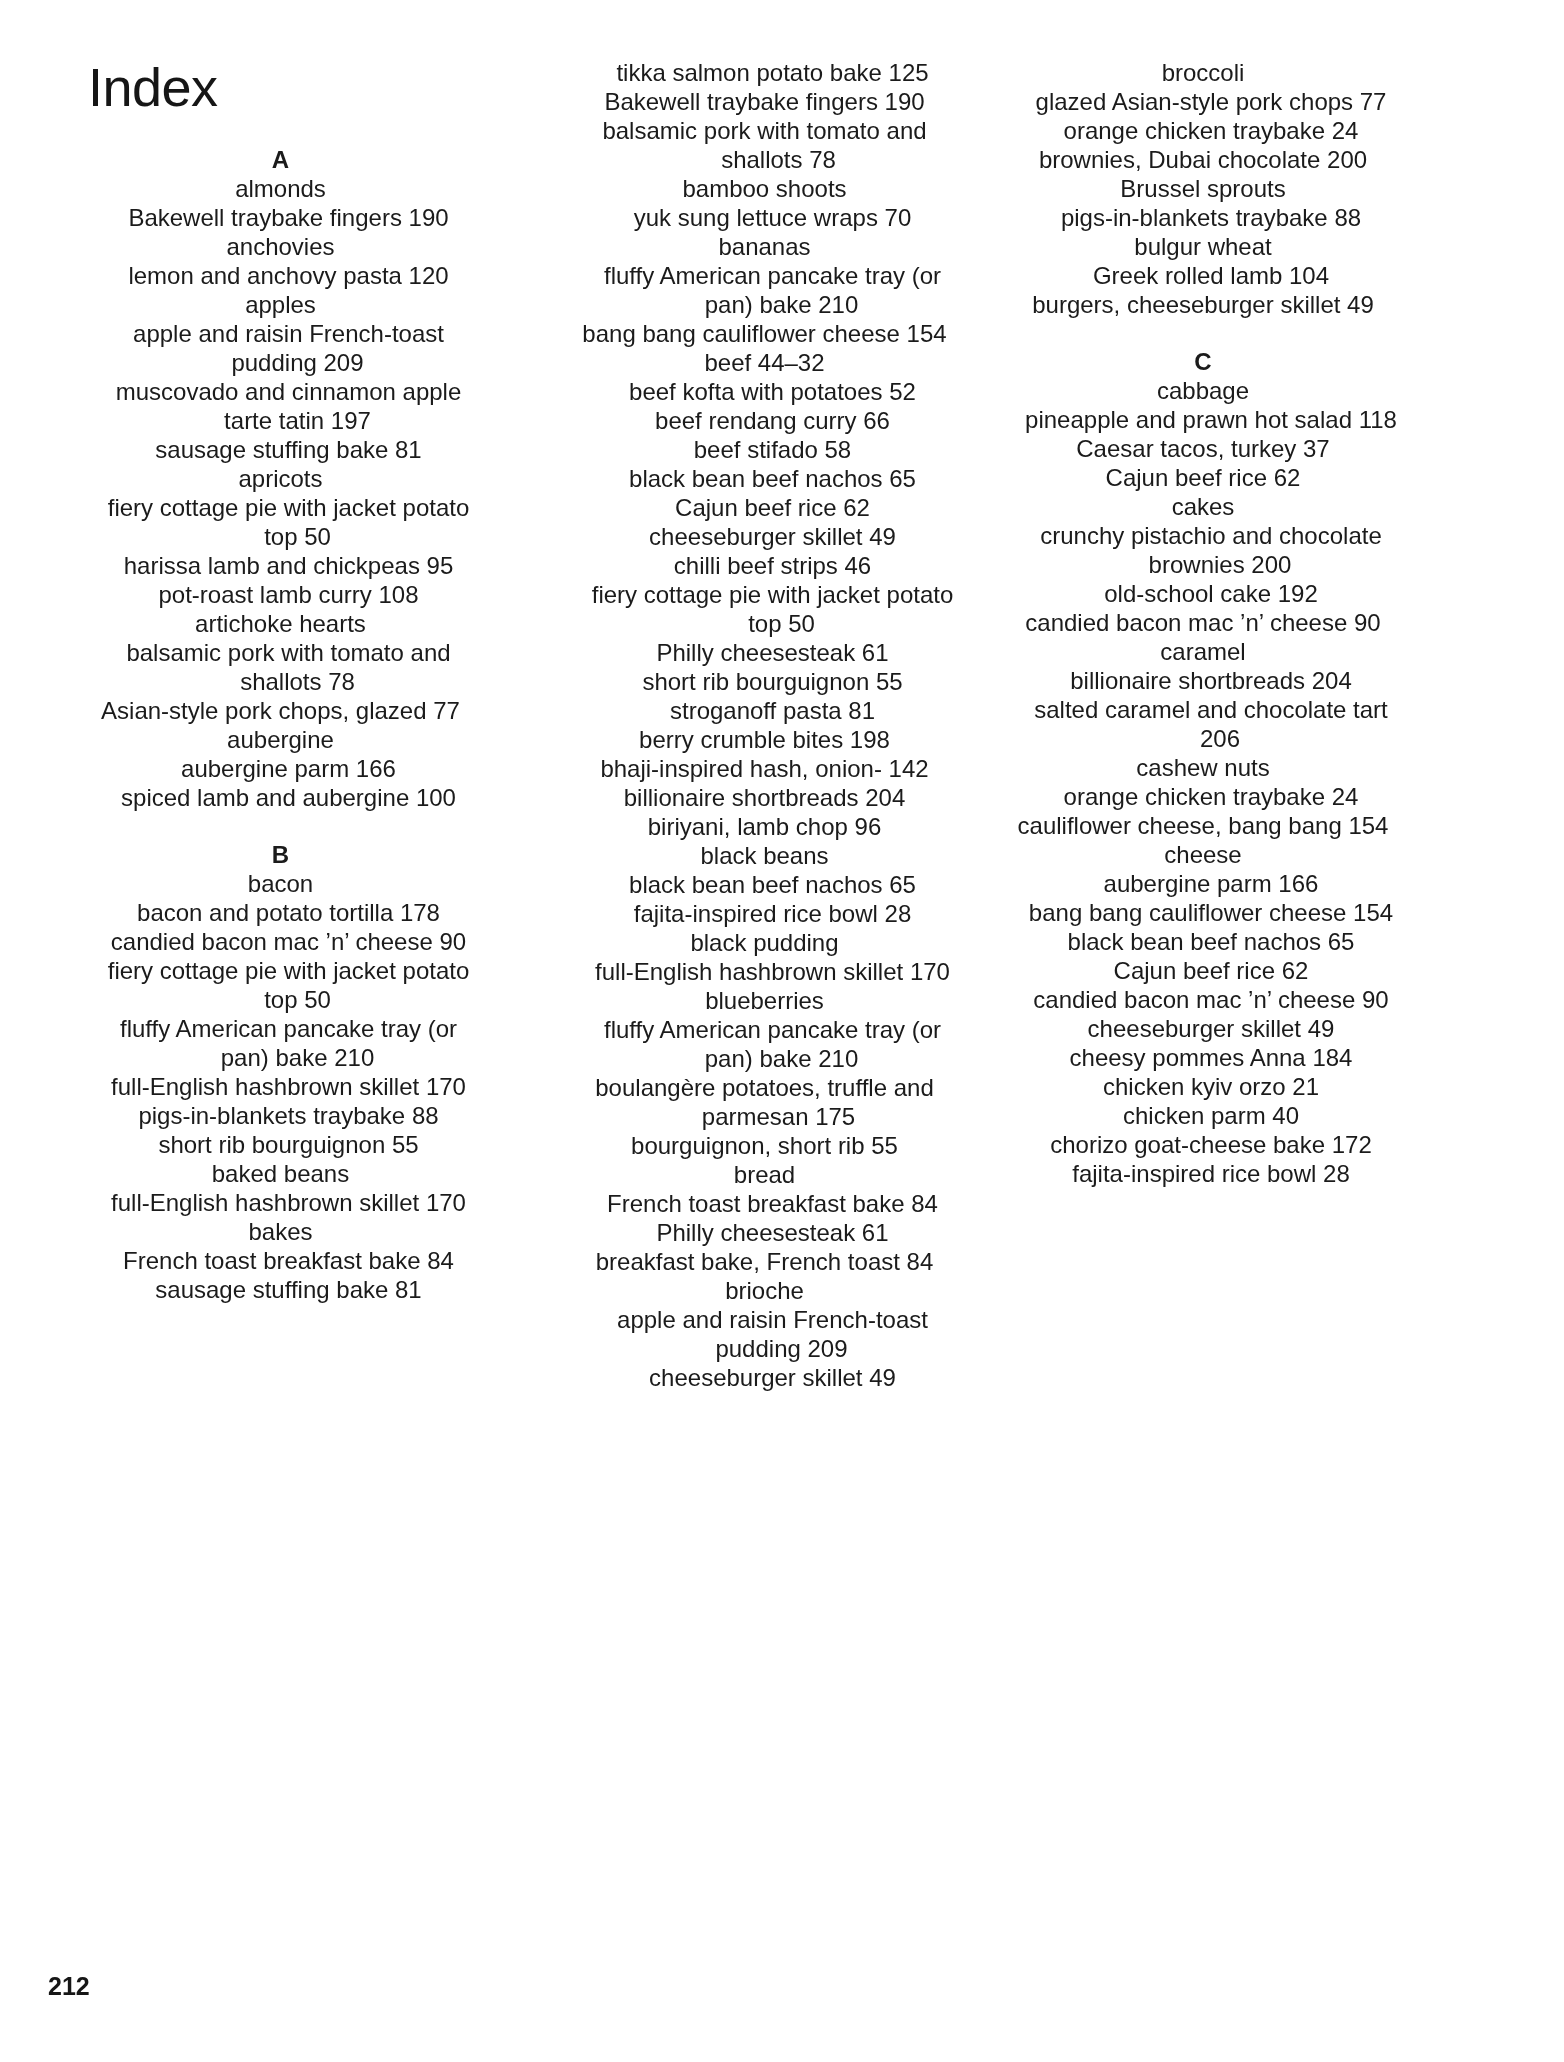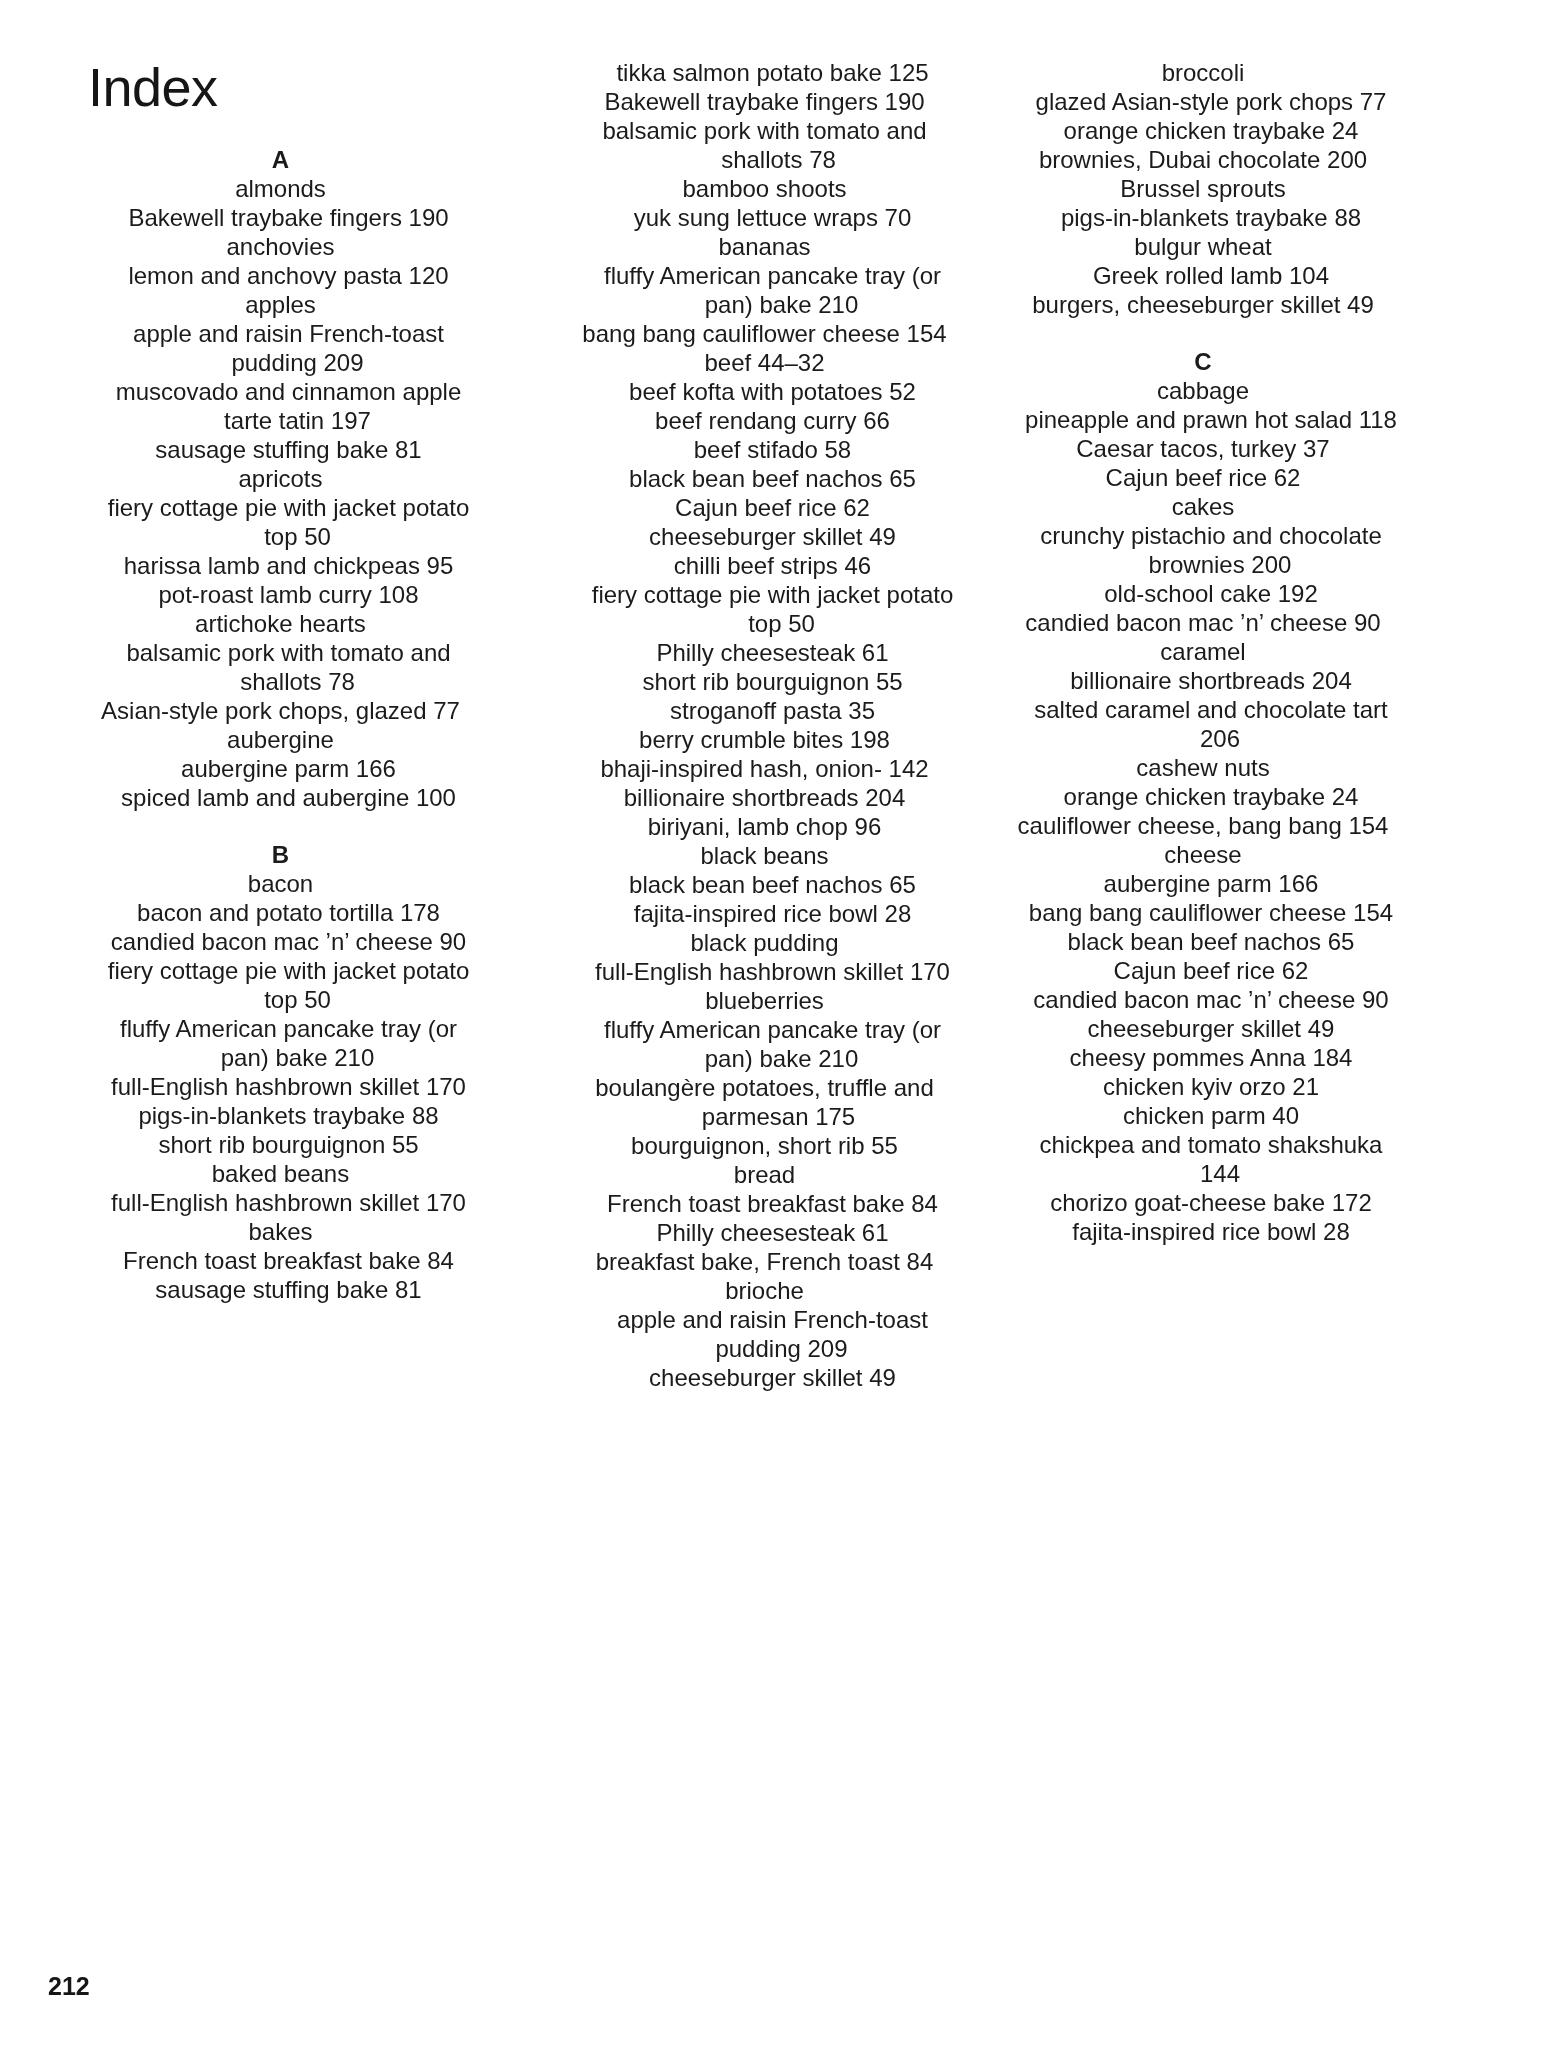--- a/index.html
+++ b/index.html
@@ -119,21 +119,21 @@
         <div class="entry sub">beef kofta with potatoes 52</div>
         <div class="entry sub">beef rendang curry 66</div>
         <div class="entry sub">beef stifado 58</div>
         <div class="entry sub">black bean beef nachos 65</div>
         <div class="entry sub">Cajun beef rice 62</div>
         <div class="entry sub">cheeseburger skillet 49</div>
         <div class="entry sub">chilli beef strips 46</div>
         <div class="entry sub">fiery cottage pie with jacket potato top 50</div>
         <div class="entry sub">Philly cheesesteak 61</div>
         <div class="entry sub">short rib bourguignon 55</div>
-        <div class="entry sub">stroganoff pasta 35</div>
+        <div class="entry sub">stroganoff pasta 81</div>
         <div class="entry head">berry crumble bites 198</div>
         <div class="entry head">bhaji-inspired hash, onion- 142</div>
         <div class="entry head">billionaire shortbreads 204</div>
         <div class="entry head">biriyani, lamb chop 96</div>
         <div class="entry head">black beans</div>
         <div class="entry sub">black bean beef nachos 65</div>
         <div class="entry sub">fajita-inspired rice bowl 28</div>
         <div class="entry head">black pudding</div>
         <div class="entry sub">full-English hashbrown skillet 170</div>
         <div class="entry head">blueberries</div>
@@ -178,20 +178,19 @@
         <div class="entry head">cheese</div>
         <div class="entry sub">aubergine parm 166</div>
         <div class="entry sub">bang bang cauliflower cheese 154</div>
         <div class="entry sub">black bean beef nachos 65</div>
         <div class="entry sub">Cajun beef rice 62</div>
         <div class="entry sub">candied bacon mac ’n’ cheese 90</div>
         <div class="entry sub">cheeseburger skillet 49</div>
         <div class="entry sub">cheesy pommes Anna 184</div>
         <div class="entry sub">chicken kyiv orzo 21</div>
         <div class="entry sub">chicken parm 40</div>
-        <div class="entry sub">chickpea and tomato shakshuka 144</div>
         <div class="entry sub">chorizo goat-cheese bake 172</div>
         <div class="entry sub">fajita-inspired rice bowl 28</div>
       </div>
   </div>
 </div>
 
 <div class="page-number">212</div>
 
 </body></html>

